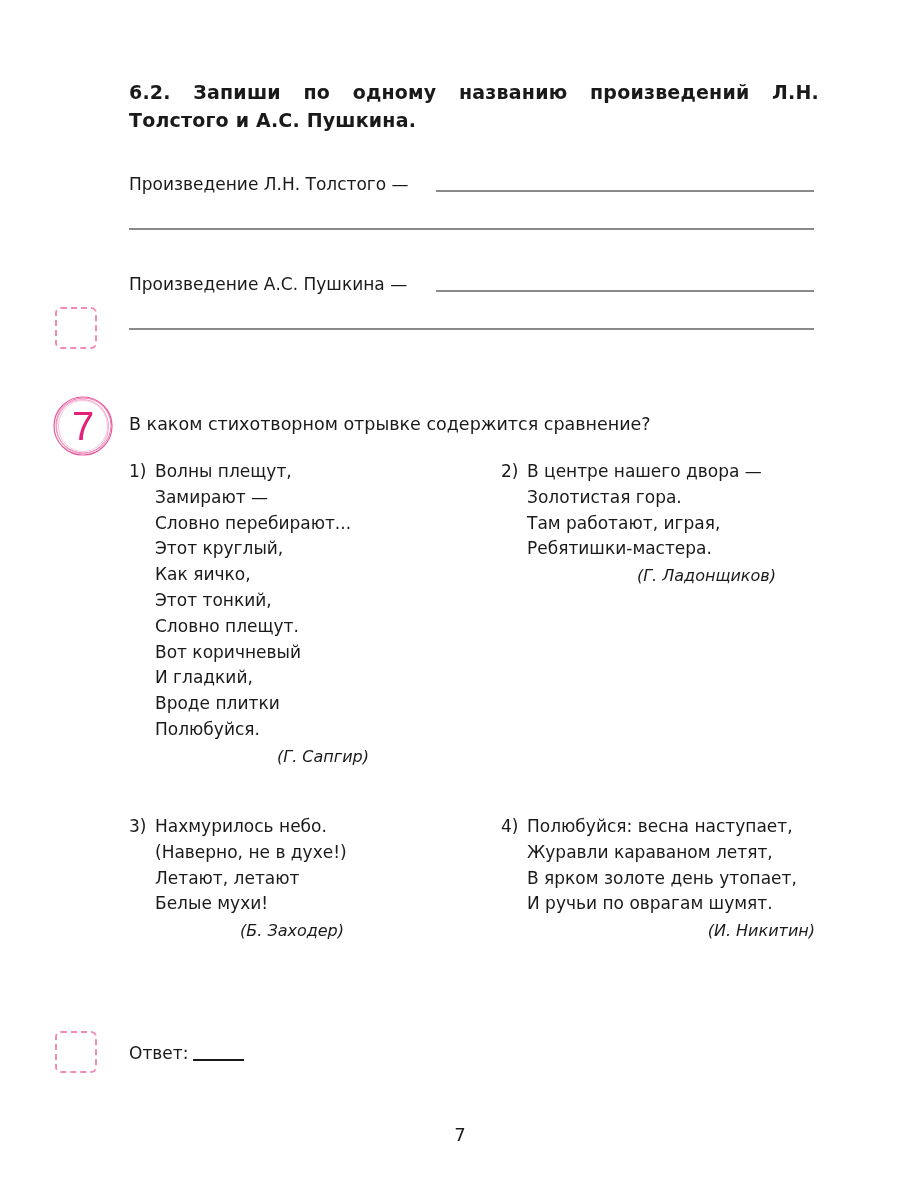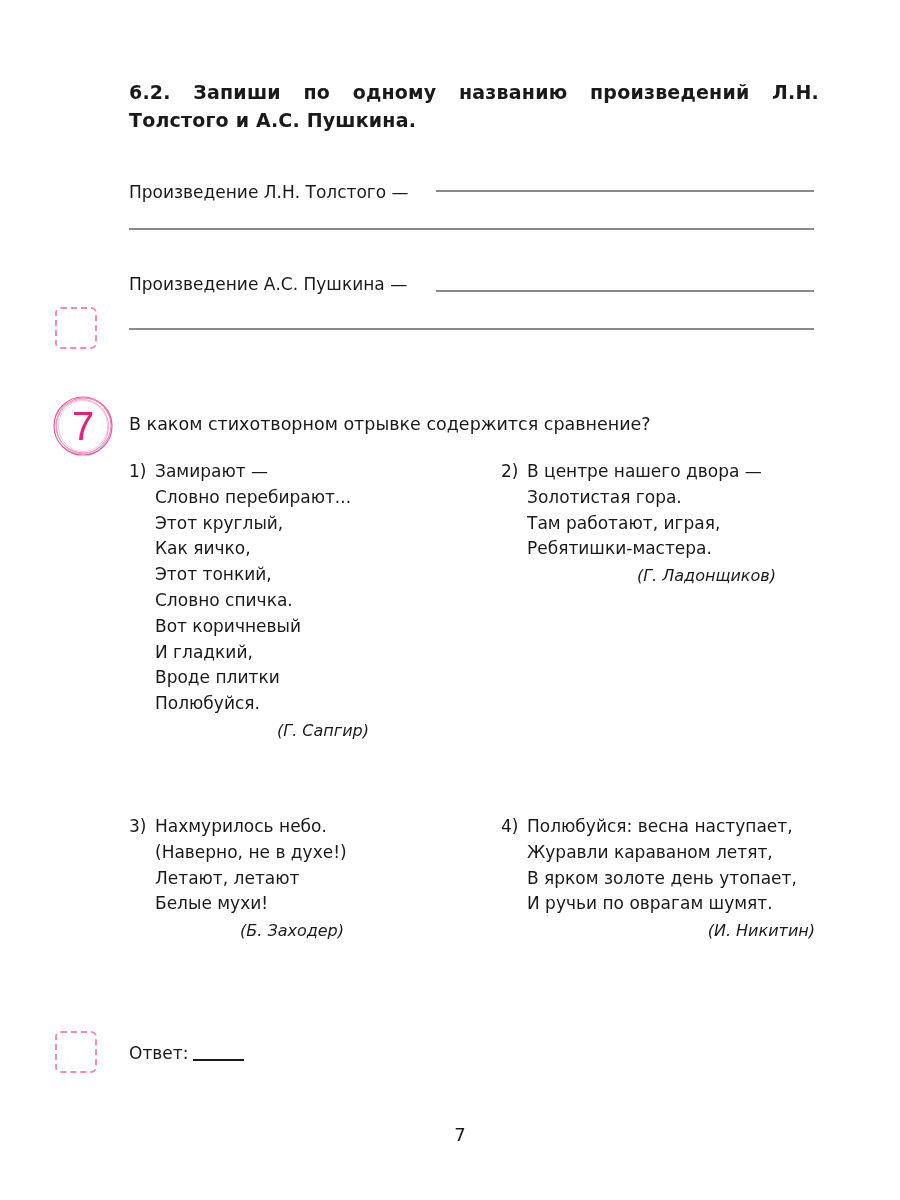--- a/index.html
+++ b/index.html
@@ -41,21 +41,21 @@
   .poem .line { white-space: nowrap; height: 25.8px; }
   .poem .author { font-style: italic; font-size: 16px; white-space: nowrap; text-align: right; height: 25.8px; line-height: 28px; }
   .answer-label { left: 129px; top: 1042px; font-size: 17px; line-height: 22px; }
   .page-num { left: 440px; top: 1124px; width: 40px; text-align: center; font-size: 18px; }
 </style>
 </head>
 <body>
 
 <div class="abs task-title">6.2. Запиши по одному названию произведений Л.Н. Толстого и А.С. Пушкина.</div>
 
-<div class="abs field-label" style="left:129px; top:174px;margin-top:8px;">Произведение Л.Н. Толстого —</div>
+<div class="abs field-label" style="left:129px; top:174px;">Произведение Л.Н. Толстого —</div>
 <div class="hline" style="left:436px; top:190px; width:378px;"></div>
 <div class="hline" style="left:129px; top:228px; width:685px;"></div>
 
 <div class="abs field-label" style="left:129px; top:274px;">Произведение А.С. Пушкина —</div>
 <div class="hline" style="left:436px; top:290px; width:378px;"></div>
 <div class="hline" style="left:129px; top:328px; width:685px;"></div>
 
 <div class="checkbox" style="left:55px; top:307px;"></div>
 
 <div class="badge">
@@ -66,26 +66,27 @@
     <ellipse cx="31" cy="31" rx="24.5" ry="25.5" fill="none" stroke="#f5b6d2" stroke-width="0.8"></ellipse>
   </svg>
   <div class="badge-num">7</div>
 </div>
 
 <div class="abs question">В каком стихотворном отрывке содержится сравнение?</div>
 
 <div class="poem" style="left:129px; top:459px; width:240px;">
   <span class="num">1)</span>
   <div class="lines">
+    <div class="line">Волны плещут,</div>
     <div class="line">Замирают —</div>
     <div class="line">Словно перебирают...</div>
     <div class="line">Этот круглый,</div>
     <div class="line">Как яичко,</div>
     <div class="line">Этот тонкий,</div>
-    <div class="line">Словно спичка.</div>
+    <div class="line">Словно плещут.</div>
     <div class="line">Вот коричневый</div>
     <div class="line">И гладкий,</div>
     <div class="line">Вроде плитки</div>
     <div class="line">Полюбуйся.</div>
     <div class="author">(Г. Сапгир)</div>
   </div>
 </div>
 
 <div class="poem" style="left:501px; top:459px; width:275px;">
   <span class="num">2)</span>

